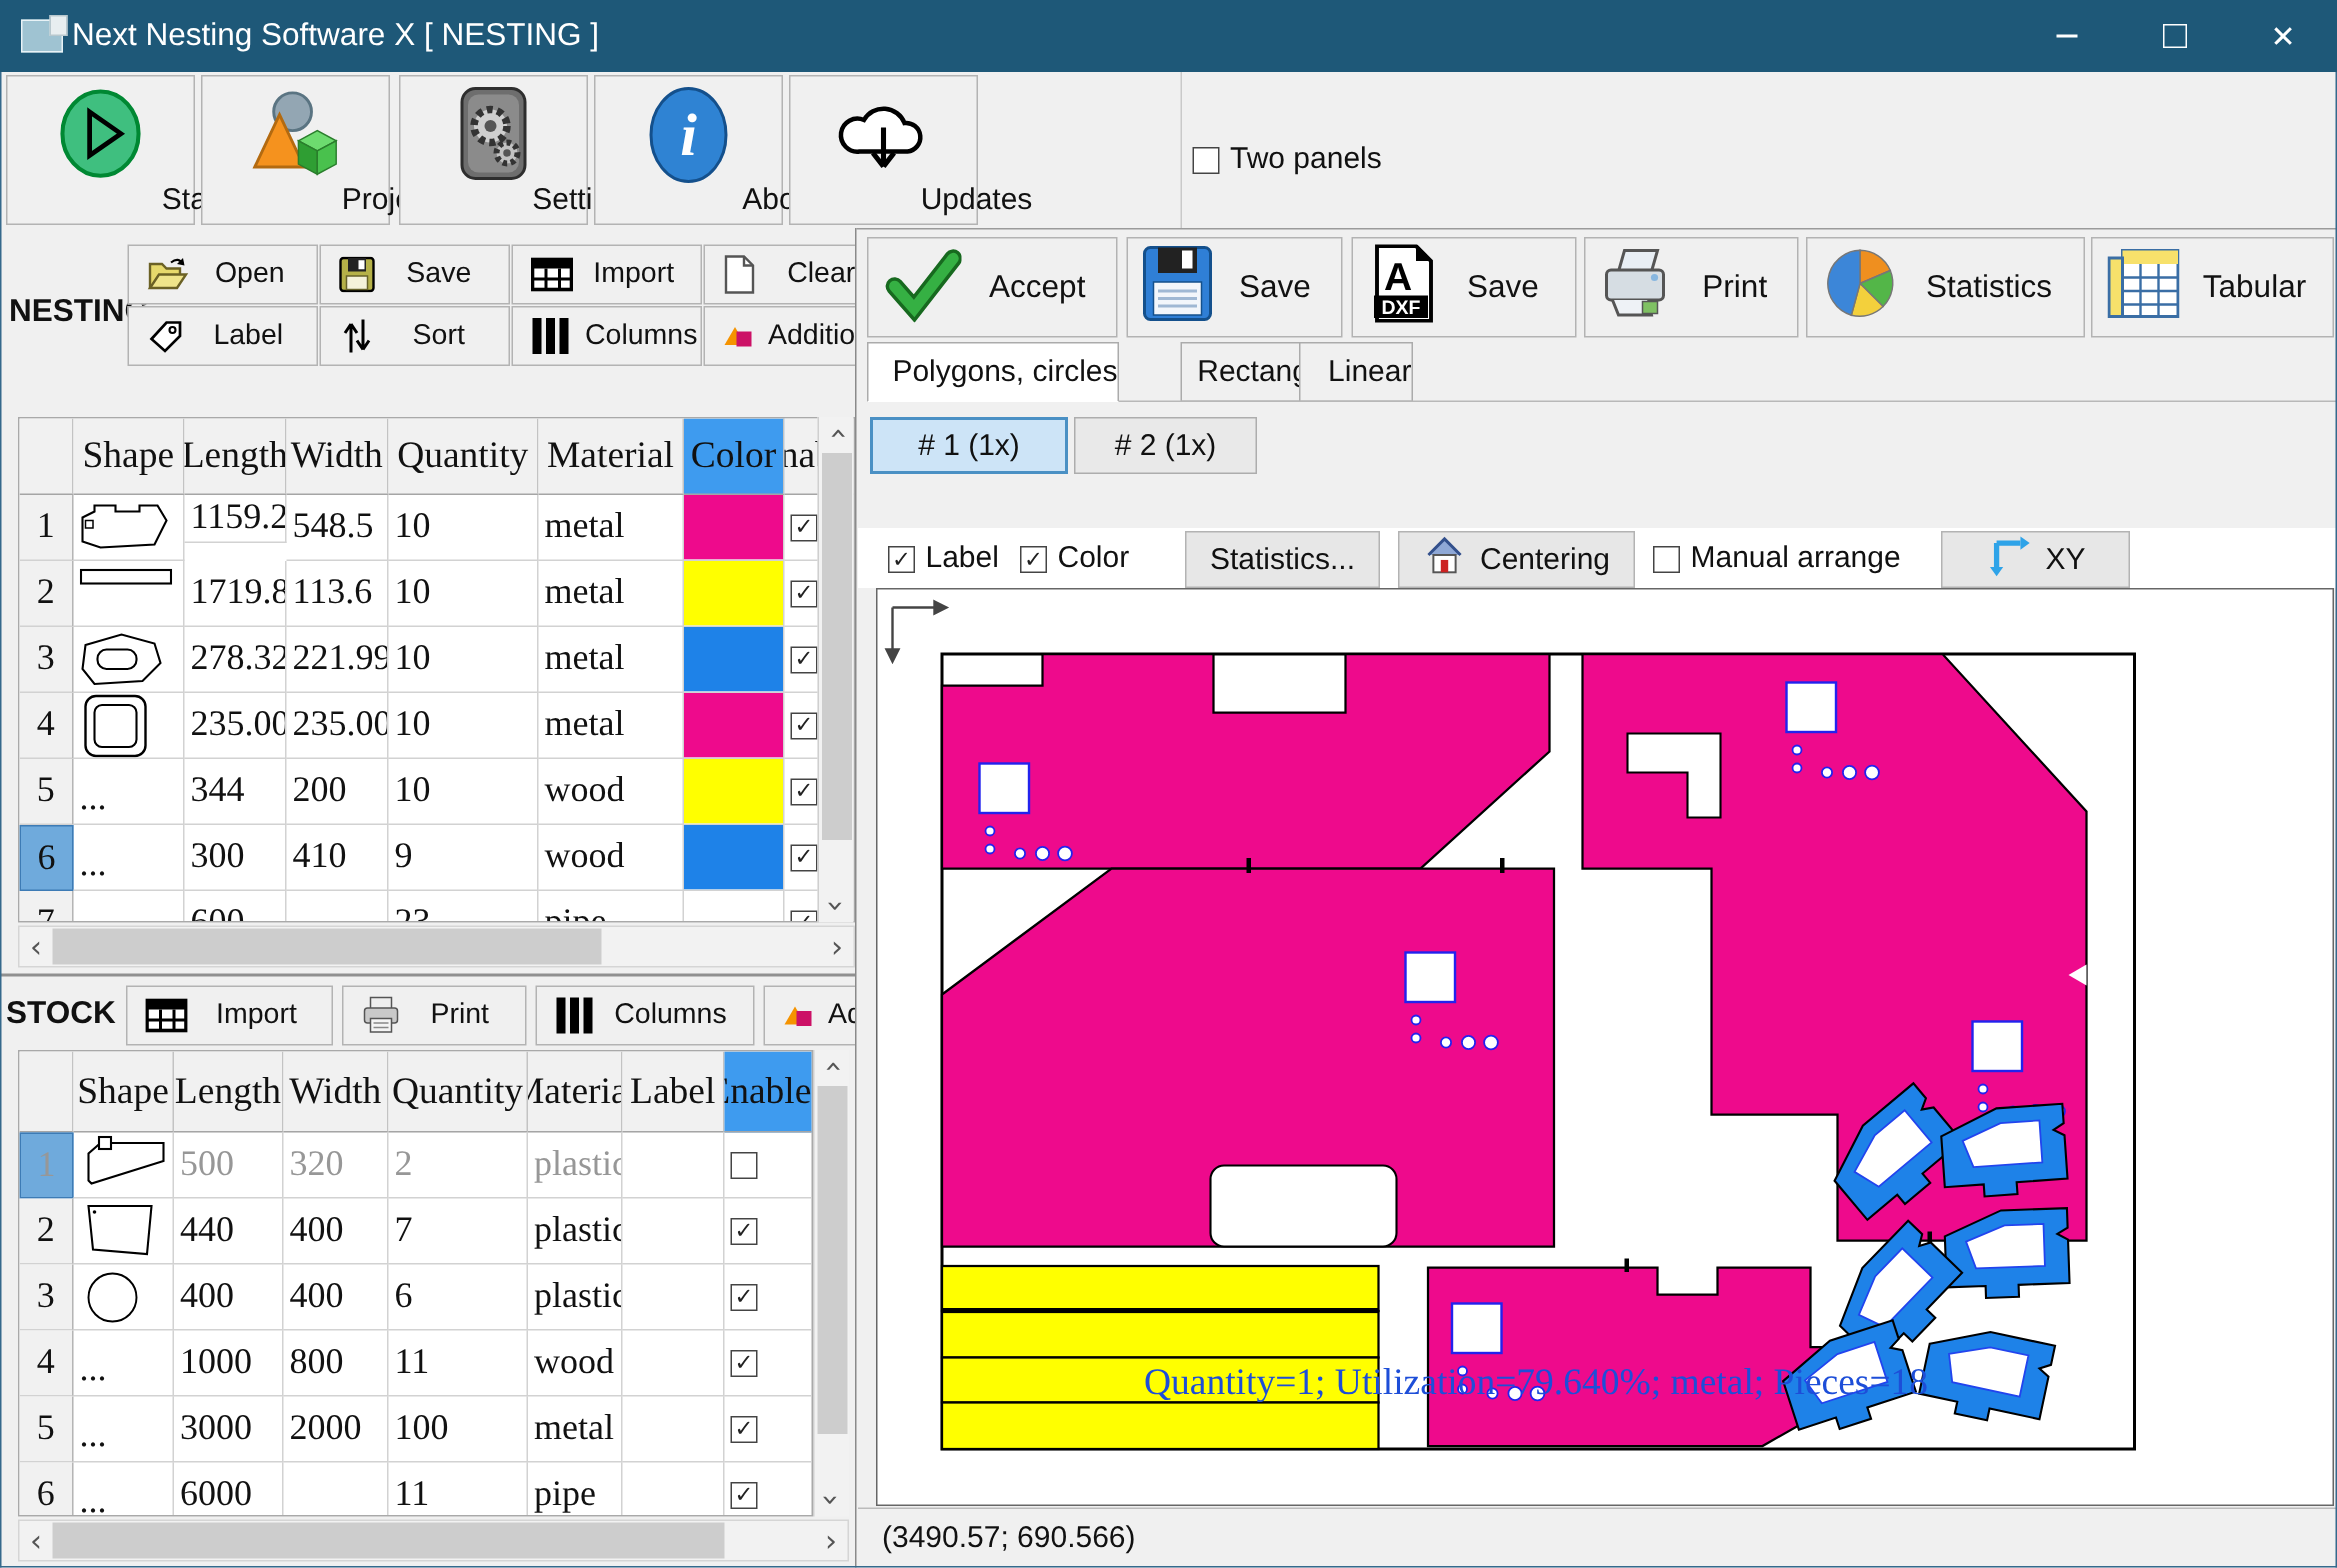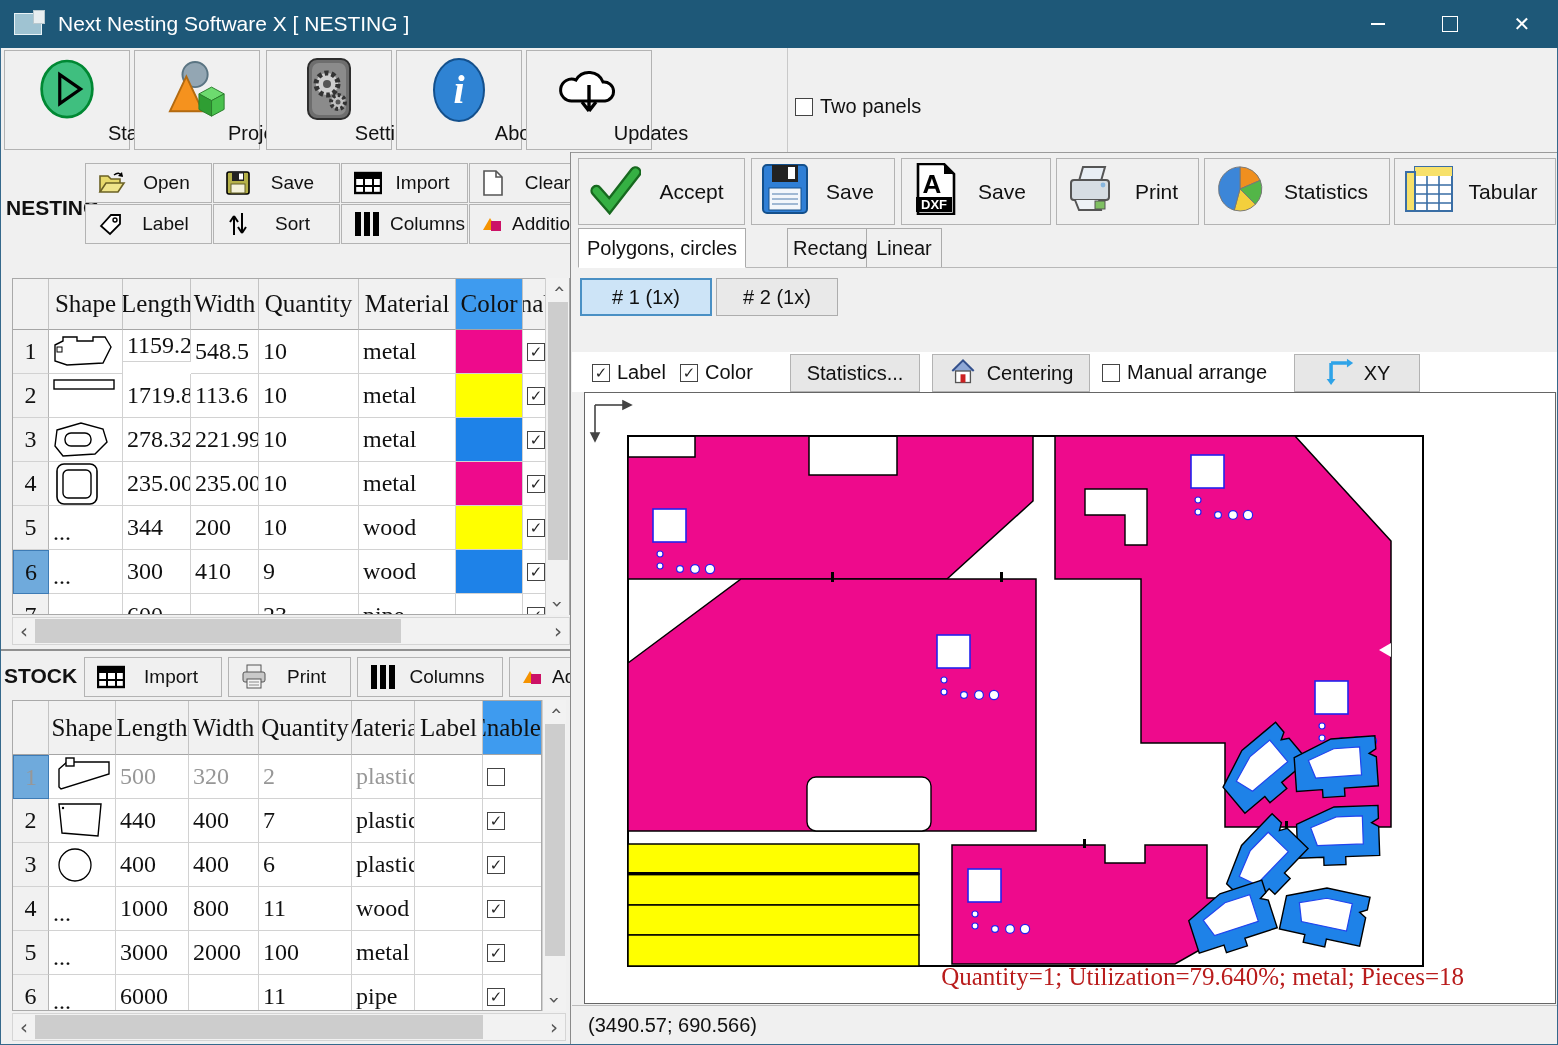--- a/index.html
+++ b/index.html
@@ -3,21 +3,21 @@
 <meta charset="utf-8">
 <style>
   html,body{margin:0;padding:0}
   body{width:1558px;height:1045px;position:relative;overflow:hidden;background:#f0f0f0;
        font-family:"Liberation Sans",sans-serif;color:#111}
   .abs{position:absolute}
   
   .titlebar{left:0;top:0;width:1558px;height:48px;background:#1E5878;display:flex;align-items:center}
   .titlebar .appicon{width:26px;height:20px;margin-left:14px;position:relative;background:#9fc3d2;border:1px solid #e8f2f6}
   .titlebar .appicon i{position:absolute;right:-4px;top:-4px;width:10px;height:12px;background:#e8eef0;border:1px solid #b8c8ce}
-  .titlebar .title{color:#fff;font-size:21px;margin-left:16px}
+  .titlebar .title{color:#fff;font-size:21px;margin-left:6px}
   .wbtns{margin-left:auto;display:flex;height:100%}
   .wbtn{width:72px;height:100%;display:flex;align-items:center;justify-content:center;color:#fff;font-size:20px}
   .wbtn .mingl{width:14px;height:2px;background:#fff}
   .wbtn .maxgl{width:14px;height:14px;border:1.6px solid #fff}
   
   .toolbar{left:0;top:48px;width:1558px;height:104px;background:#f0f0f0;border-bottom:1px solid #9a9a9a}
   .bigbtn{position:absolute;top:2px;width:126px;height:100px;border:1px solid #b3b3b3;background:#f0f0f0;
           box-sizing:border-box;text-align:center}
   .bigbtn .ic{position:absolute;top:6px;left:50%;transform:translateX(-50%)}
   .bigbtn .lb{position:absolute;bottom:4px;width:100%;font-size:20px}
@@ -57,33 +57,33 @@
   .sbarrow{color:#555;font-size:20px;width:22px;text-align:center;flex:0 0 auto;font-family:"DejaVu Sans",sans-serif}
   .sbthumb{background:#cdcdcd;height:24px}
   .vsb .sbarrow{display:block;width:100%;height:22px;line-height:22px}
   .vsb .vthumb{background:#cdcdcd;width:20px;margin:2px auto}
   
   .actbtn{position:absolute;top:158px;height:67px;border:1px solid #b3b3b3;background:#f0f0f0;box-sizing:border-box;
           display:flex;align-items:center;font-size:21px}
   .actbtn .tic{margin:0 8px 0 10px}
   .actbtn .tlb{flex:1;text-align:center;padding-right:10px}
   .modetab{position:absolute;top:228px;height:40px;border:1px solid #ababab;background:#f0f0f0;box-sizing:border-box;
-           display:flex;align-items:center;justify-content:center;font-size:20px;white-space:nowrap}
+           display:flex;align-items:center;justify-content:flex-end;font-size:20px;white-space:nowrap}
   .modetab.active{background:#fff;border-bottom:1px solid #fff;z-index:2}
   .tabline{position:absolute;left:578px;top:267px;width:980px;height:1px;background:#b8b8b8}
   .sheettab{position:absolute;top:278px;height:38px;box-sizing:border-box;display:flex;align-items:center;
             justify-content:center;font-size:20px;border:1px solid #adadad;background:#e9e9e9}
   .sheettab.active{background:#CDE4F7;border:2px solid #4A90C4}
   .ctrlstrip{position:absolute;left:572px;top:352px;width:986px;height:40px;background:#fff}
   .ctrlbtn{position:absolute;top:354px;height:38px;border:1px solid #b3b3b3;background:#e7e7e7;box-sizing:border-box;
            display:flex;align-items:center;justify-content:center;gap:10px;font-size:20px}
   .canvas{position:absolute;left:584px;top:392px;width:972px;height:612px;background:#fff;border:1px solid #666;
           box-sizing:border-box}
-  .caption{position:absolute;left:584px;top:963px;width:880px;text-align:right;
-           font:25px "Liberation Serif",serif;color:#b91c1c}
+  .caption{position:absolute;left:584px;top:908px;width:880px;text-align:center;
+           font:25px "Liberation Serif",serif;color:#1d4ed8}
   .statusbar{position:absolute;left:572px;top:1005px;width:986px;height:40px;background:#f0f0f0;border-top:1px solid #bbb;
              box-sizing:border-box;display:flex;align-items:center;padding-left:16px;font-size:20px}
   .frame{position:absolute;left:0;top:48px;width:1558px;height:997px;border:1px solid #35698c;border-top:none;
          box-sizing:border-box;pointer-events:none}
 </style>
 </head>
 <body>
 
 <div class="abs titlebar">
   <span class="appicon">

